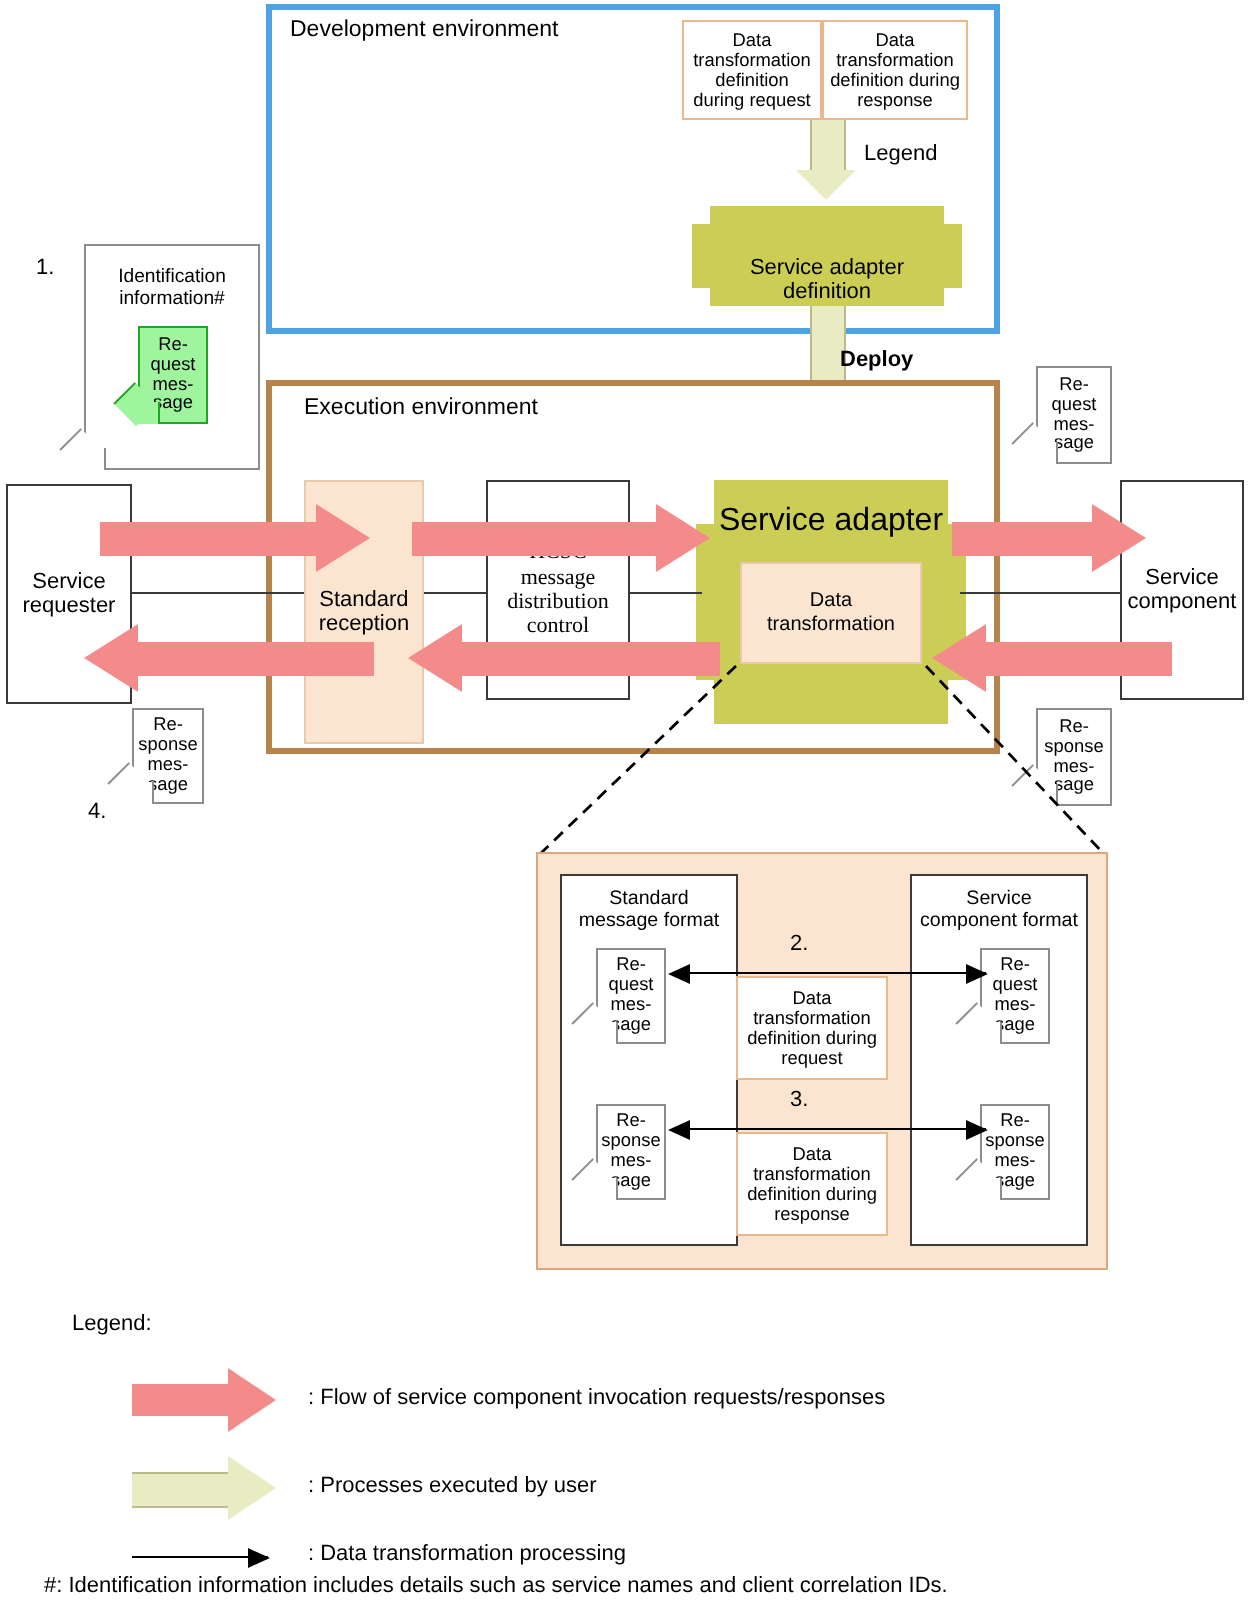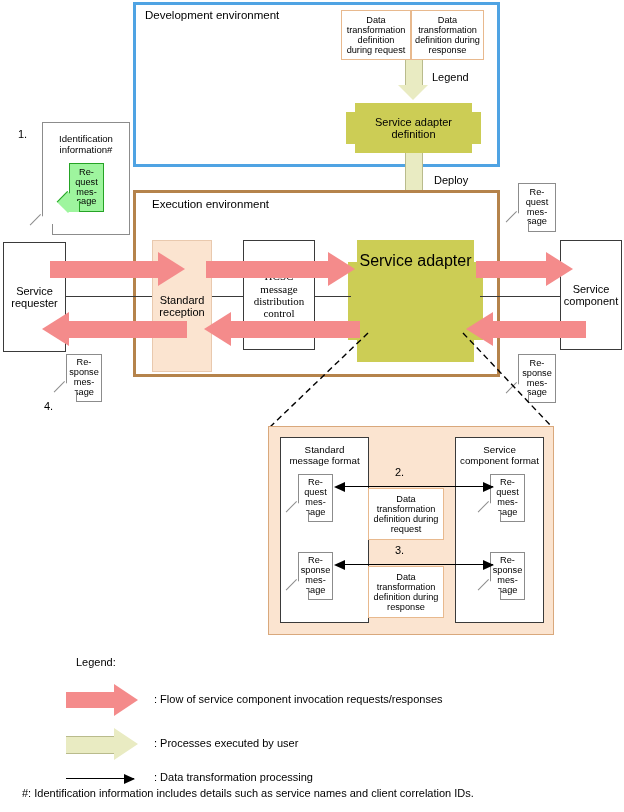--- a/index.html
+++ b/index.html
@@ -98,28 +98,28 @@
 <div class="yarrow" style="left:398px;top:60px;width:30px;height:40px;">
   <div class="shaft" style="left:7px;top:0;width:16px;height:26px;"></div>
   <div class="head" style="left:0;top:25px;border-left:15px solid transparent;border-right:15px solid transparent;border-top:15px solid #e9ebc2;"></div>
 </div>
 <div class="lbl" style="left:432px;top:71px;">Legend</div>
 
 <div class="abs" style="left:346px;top:103px;width:135px;height:50px;">
   <div class="plaque" style="left:9px;top:0;width:117px;height:50px;"></div>
   <div class="plaque-ear" style="left:0;top:9px;width:10px;height:32px;"></div>
   <div class="plaque-ear" style="left:125px;top:9px;width:10px;height:32px;"></div>
-  <div class="abs ctr" style="left:9px;top:0;width:117px;height:50px;font-size:11px;">Service adapter definition</div>
+  <div class="abs ctr" style="left:9px;top:12px;width:117px;height:50px;font-size:11px;">Service adapter definition</div>
 </div>
 
 <div class="yarrow" style="left:398px;top:153px;width:30px;height:96px;">
   <div class="shaft" style="left:7px;top:0;width:16px;height:80px;"></div>
   <div class="head" style="left:0;top:79px;border-left:15px solid transparent;border-right:15px solid transparent;border-top:15px solid #e9ebc2;"></div>
 </div>
-<div class="lbl" style="left:434px;top:174px;">Deploy</div>
+<div class="lbl" style="left:420px;top:174px;font-weight:bold;">Deploy</div>
 
 <div class="abs" id="exec-env"></div>
 <div class="abs env-label" style="left:152px;top:197px;width:130px;">Execution
 environment</div>
 
 <div class="num" style="left:18px;top:128px;">1.</div>
 <div class="note" style="left:42px;top:122px;width:88px;height:113px;">
   <div class="nbody"></div>
   <div class="abs ctr" style="left:4px;top:9px;width:80px;height:28px;font-size:9.6px;">Identification information#</div>
   <div class="note note-green" style="left:27px;top:41px;width:35px;height:49px;">
@@ -169,20 +169,22 @@
 <div class="abs box ctr" style="left:243px;top:240px;width:72px;height:110px;white-space:pre-line;font-family:Liberation Serif, serif;">HCSC
 message
 distribution
 control</div>
 
 <div class="abs" style="left:348px;top:240px;width:135px;height:122px;">
   <div class="plaque" style="left:9px;top:0;width:117px;height:122px;"></div>
   <div class="plaque-ear" style="left:0;top:22px;width:10px;height:78px;"></div>
   <div class="plaque-ear" style="left:125px;top:22px;width:10px;height:78px;"></div>
   <div class="abs ctr" style="left:9px;top:8px;width:117px;height:26px;font-size:16px;">Service adapter</div>
+  <div class="abs ctr" style="left:22px;top:41px;width:91px;height:51px;background:#fbe4d0;border:1px solid #e9c9ae;white-space:pre-line;font-size:10px;">Data
+transformation</div>
 </div>
 
 <div class="abs box ctr" style="left:560px;top:240px;width:62px;height:110px;white-space:pre-line;">Service
 component</div>
 
 <div class="abs" style="left:66px;top:296px;width:86px;height:0;border-top:1px solid #3a3a3a;"></div>
 <div class="abs" style="left:212px;top:296px;width:31px;height:0;border-top:1px solid #3a3a3a;"></div>
 <div class="abs" style="left:315px;top:296px;width:36px;height:0;border-top:1px solid #3a3a3a;"></div>
 <div class="abs" style="left:480px;top:296px;width:80px;height:0;border-top:1px solid #3a3a3a;"></div>
 
@@ -270,21 +272,21 @@
 </div>
 <div class="num" style="left:395px;top:466px;">2.</div>
 
 <div class="tarrow" style="left:343px;top:564px;width:150px;">
   <div class="th" style="left:-9px;border-top:5px solid transparent;border-bottom:5px solid transparent;border-right:11px solid #000;"></div>
   <div class="th" style="right:-1px;border-top:5px solid transparent;border-bottom:5px solid transparent;border-left:11px solid #000;"></div>
 </div>
 <div class="num" style="left:395px;top:544px;">3.</div>
 
 <div id="legend">
-  <div class="leg-text" style="left:0;top:0;margin-left:40px;">Legend:</div>
+  <div class="leg-text" style="left:0;top:0;">Legend:</div>
 
   <div class="parrow" style="left:30px;top:28px;width:72px;height:32px;">
     <div class="shaft" style="left:0;top:8px;width:50px;height:16px;"></div>
     <div class="head" style="left:48px;top:0;border-top:16px solid transparent;border-bottom:16px solid transparent;border-right:0;border-left:24px solid #f48b8b;"></div>
   </div>
   <div class="leg-text" style="left:118px;top:37px;">: Flow of service component invocation requests/responses</div>
 
   <div class="yarrow" style="left:30px;top:72px;width:72px;height:32px;">
     <div class="shaft" style="left:0;top:8px;width:50px;height:16px;border-left:0;border-top:1px solid #b9bb8c;border-bottom:1px solid #b9bb8c;border-right:0;"></div>
     <div class="head" style="left:48px;top:0;border-top:16px solid transparent;border-bottom:16px solid transparent;border-left:24px solid #e9ebc2;"></div>

